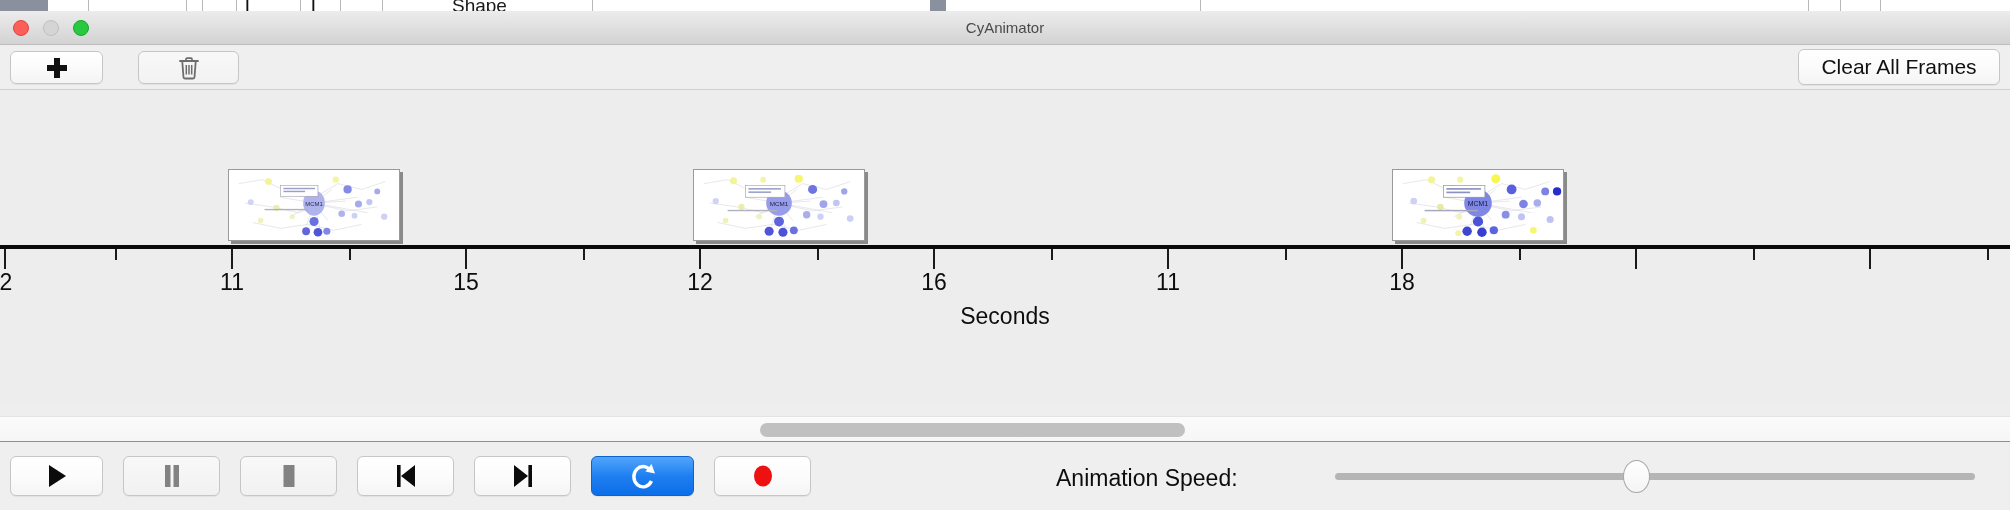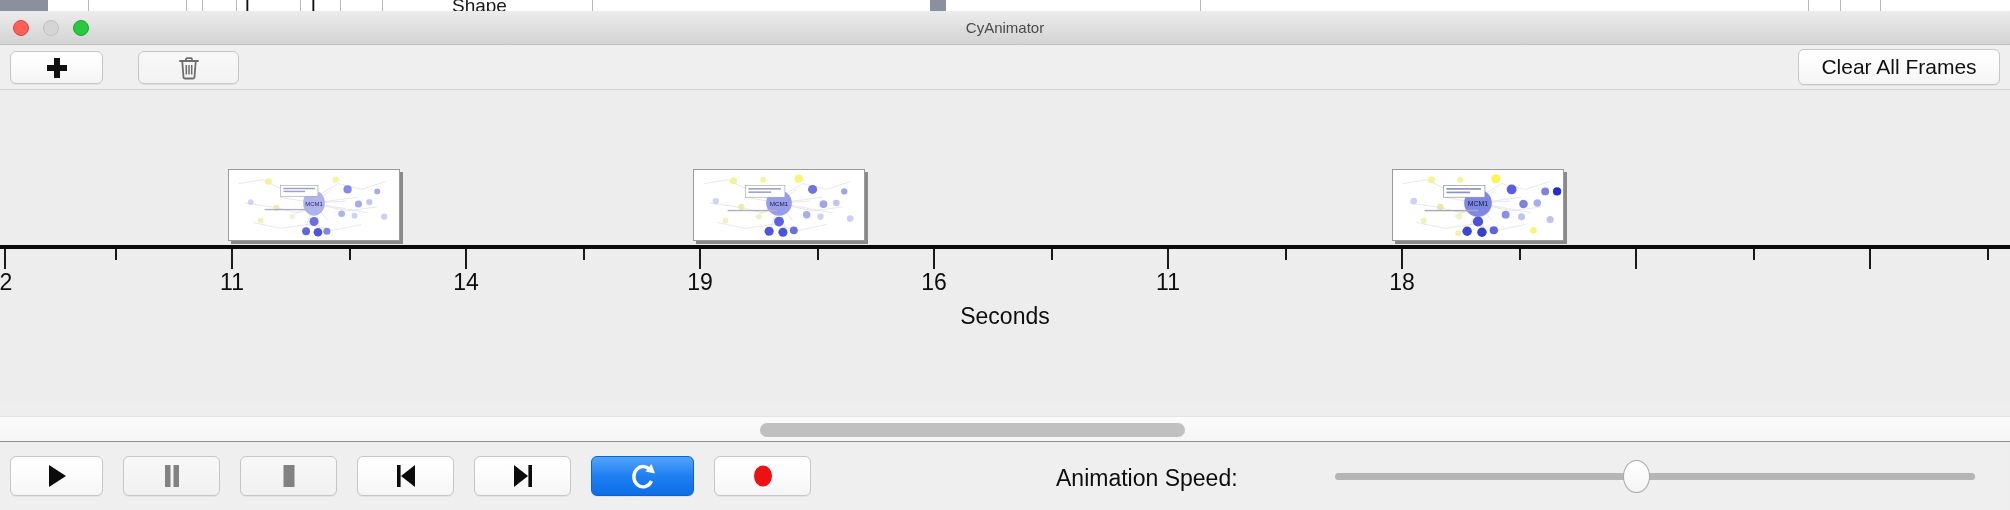--- a/index.html
+++ b/index.html
@@ -442,22 +442,22 @@
     <div class="tick minor" style="left:1285px;"></div>
     <div class="tick major" style="left:1401px;"></div>
     <div class="tick minor" style="left:1519px;"></div>
     <div class="tick major" style="left:1635px;"></div>
     <div class="tick minor" style="left:1753px;"></div>
     <div class="tick major" style="left:1869px;"></div>
     <div class="tick minor" style="left:1987px;"></div>
 
     <div class="tick-label" style="left:6px;">2</div>
     <div class="tick-label" style="left:232px;">11</div>
-    <div class="tick-label" style="left:466px;">14</div>
-    <div class="tick-label" style="left:700px;">19</div>
+    <div class="tick-label" style="left:466px;">15</div>
+    <div class="tick-label" style="left:700px;">12</div>
     <div class="tick-label" style="left:934px;">16</div>
     <div class="tick-label" style="left:1168px;">11</div>
     <div class="tick-label" style="left:1402px;text-align:center;">18</div>
 
     <div class="axis-title">Seconds</div>
   </div>
 
   <div class="scroll-track">
     <div class="scroll-thumb" style="left: 760px; width: 425px;"></div>
   </div>

